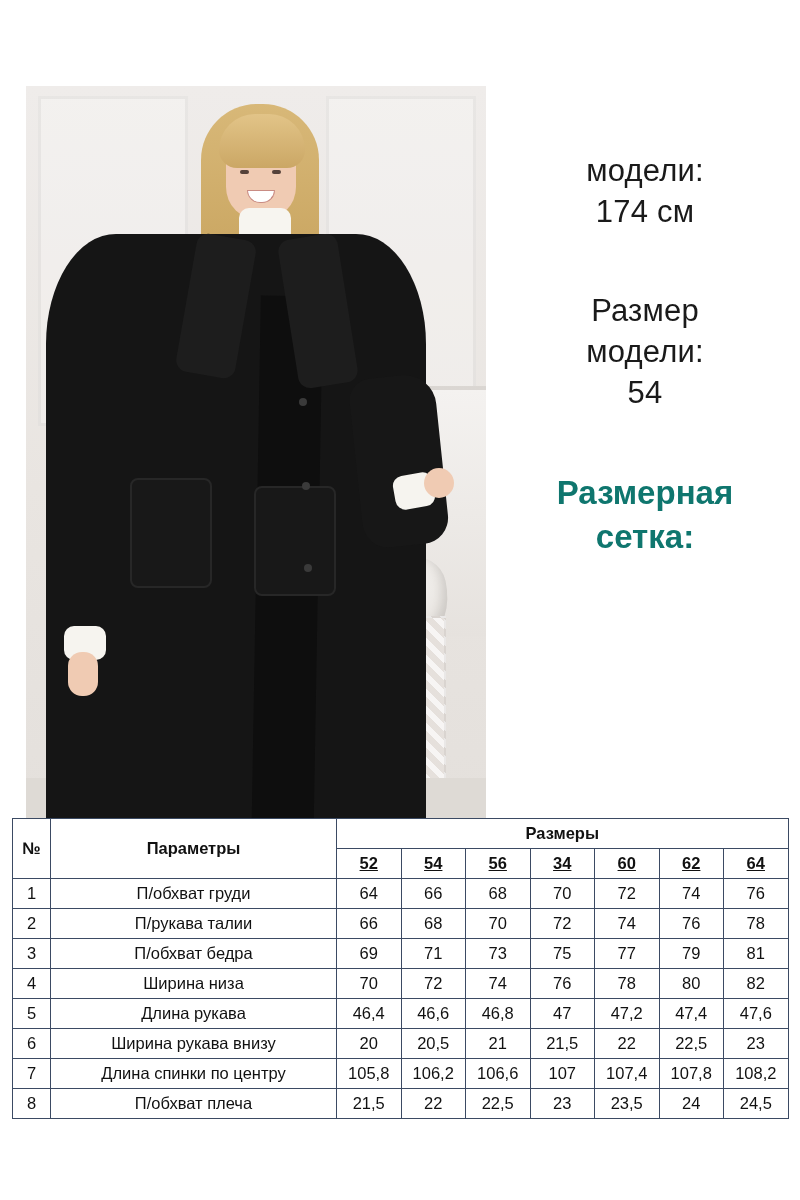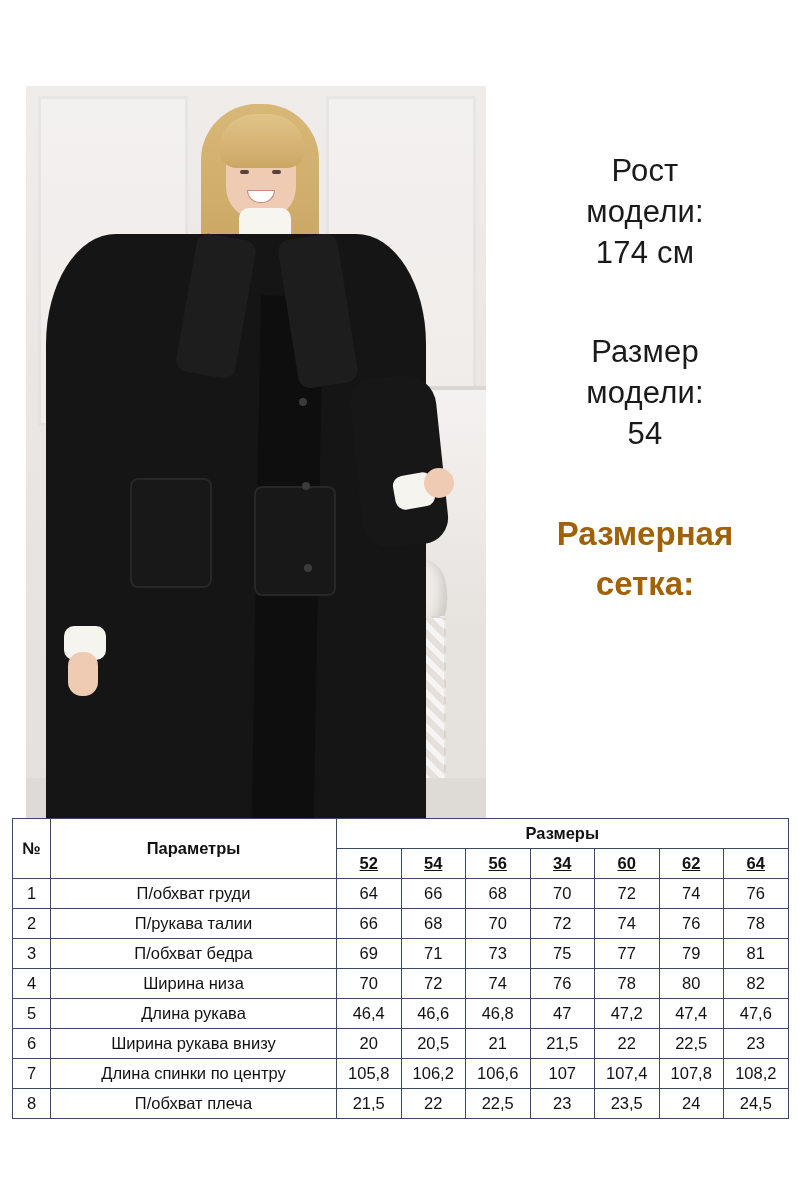--- a/index.html
+++ b/index.html
@@ -169,25 +169,24 @@
   }
   .info-block { margin-bottom: 58px; }
   .info-line {
     font-size: 31px;
     line-height: 41px;
     color: #1a1a1a;
     letter-spacing: 0.2px;
   }
   .info-line.val { }
   .grid-title {
-    margin-top: 6px;
     font-size: 33px;
     font-weight: bold;
     line-height: 44px;
-    color: #a16207;
+    color: #0f766e;
   }
 
   
   .table-wrap {
     position: absolute;
     left: 12px; top: 818px;
     width: 776px;
   }
   table.sizes {
     border-collapse: collapse;
@@ -251,21 +250,20 @@
         <div class="sleeve-r"></div>
         <div class="cuff-white"></div>
         <div class="hand-r"></div>
         <div class="cuff-white-l"></div>
         <div class="hand-l"></div>
       </div>
     </div>
 
     <div class="right-col">
       <div class="info-block">
-        <div class="info-line">Рост</div>
         <div class="info-line">модели:</div>
         <div class="info-line val">174 см</div>
       </div>
 
       <div class="info-block">
         <div class="info-line">Размер</div>
         <div class="info-line">модели:</div>
         <div class="info-line val">54</div>
       </div>
 

